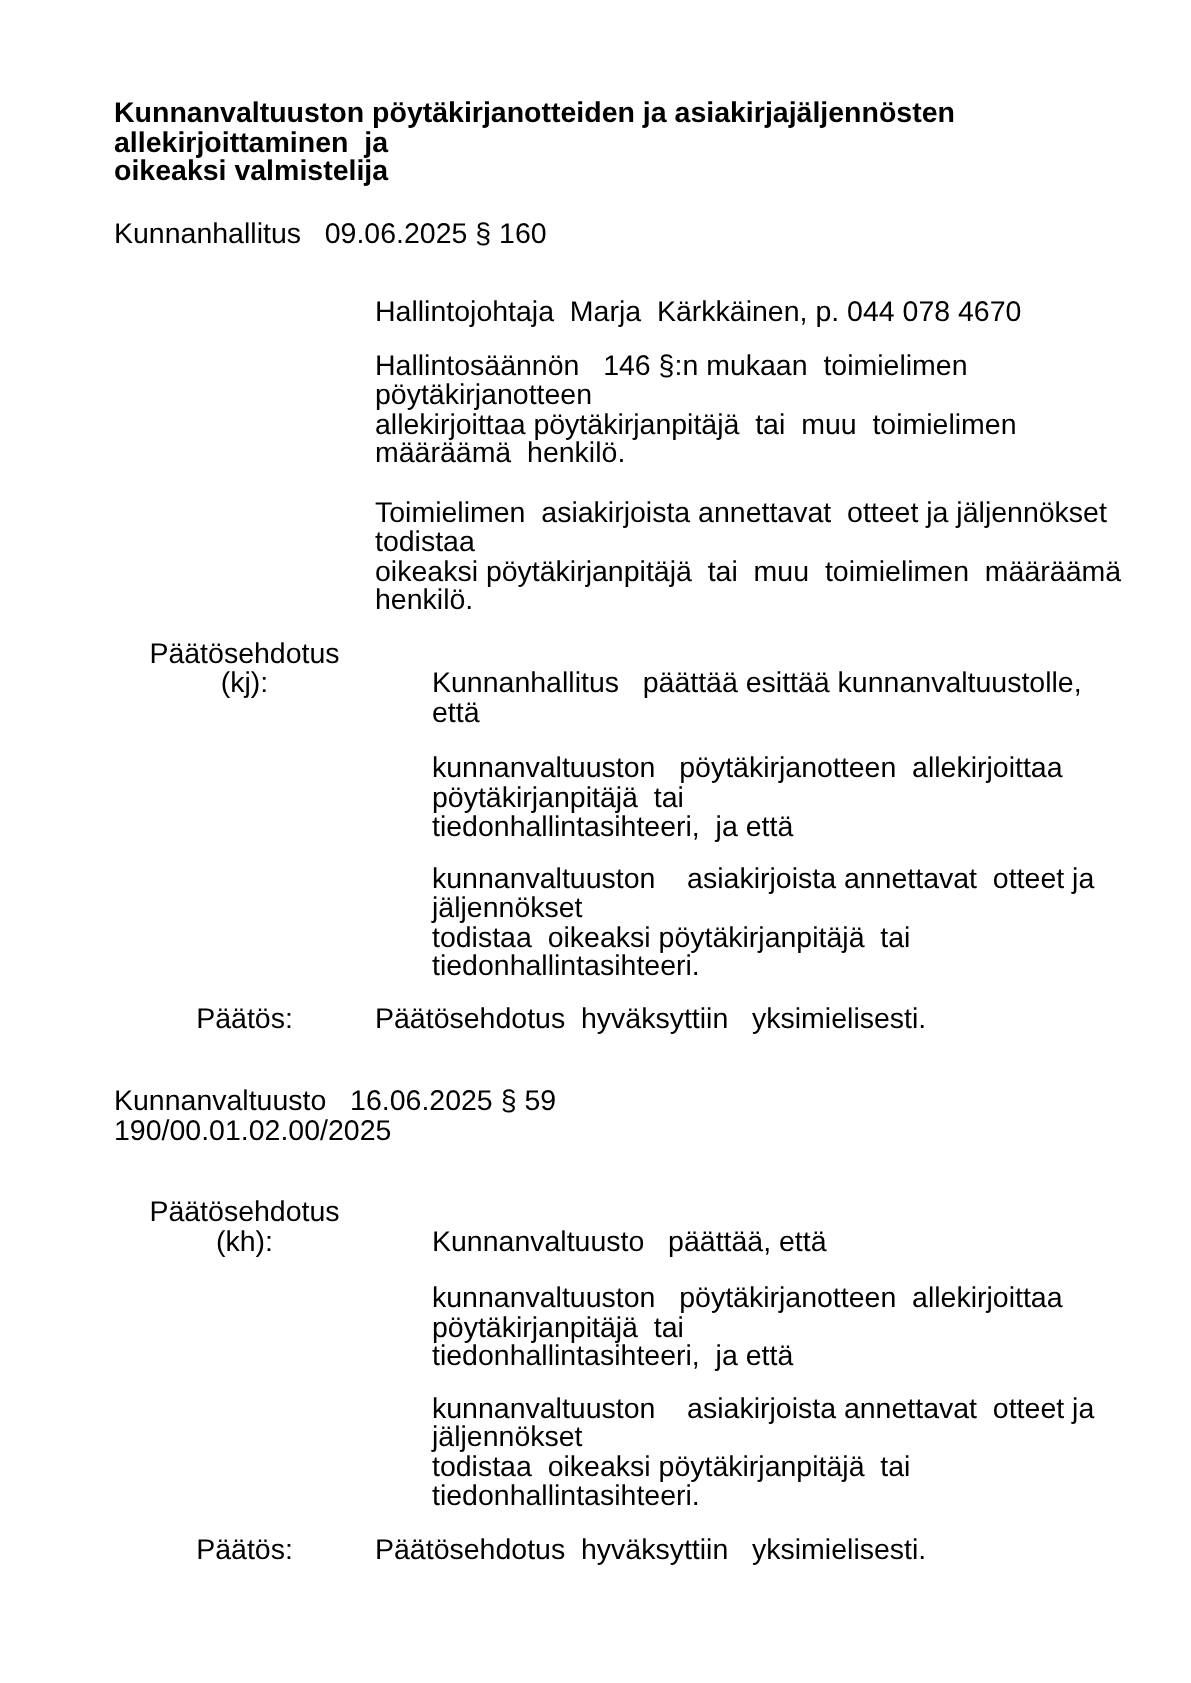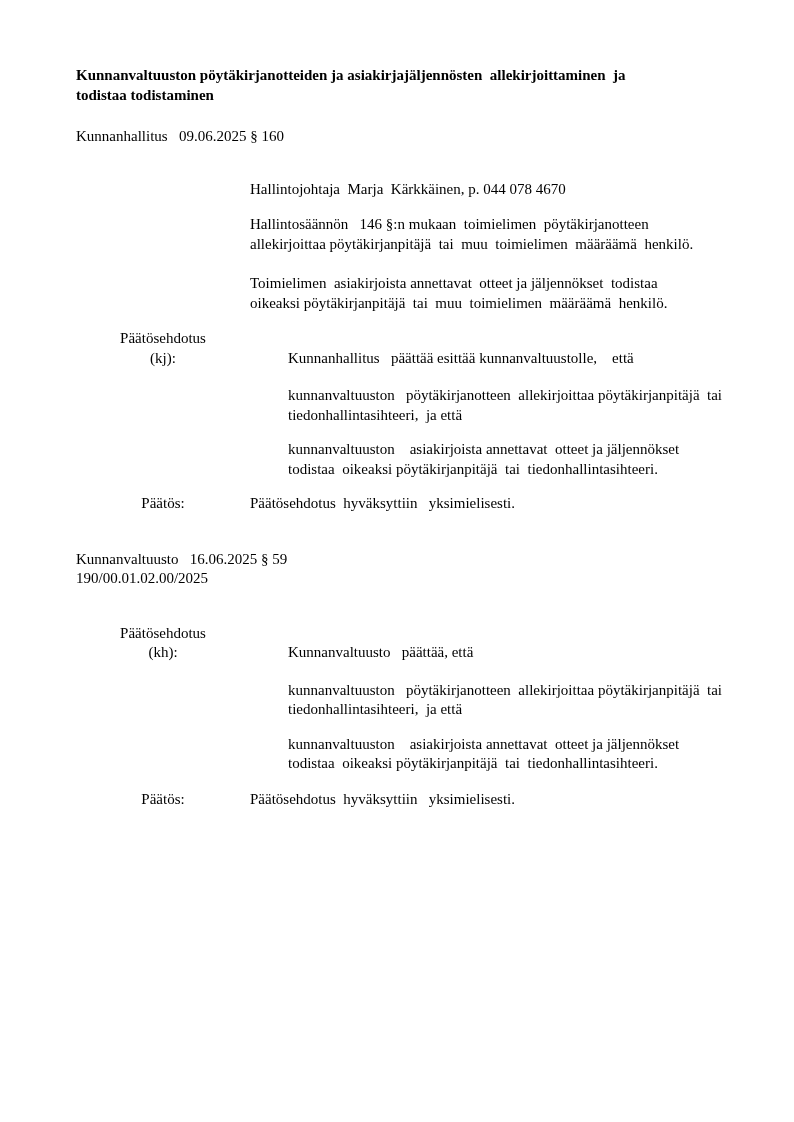--- a/index.html
+++ b/index.html
@@ -6,22 +6,22 @@
     margin: 0;
     padding: 0;
     background: #ffffff;
   }
   .page {
     position: relative;
     width: 794px;
     height: 1122px;
     background: #ffffff;
     color: #000000;
-    font-family: Liberation Serif, serif;
-    font-size: 15px;
+    font-family: Liberation Sans, sans-serif;
+    font-size: 19px;
     line-height: 19.5px;
     box-sizing: border-box;
     padding: 66px 36px 12px 76px;
     overflow: hidden;
   }
   .line {
     white-space: pre-wrap;
   }
   .doc-title {
     font-weight: bold;
@@ -56,21 +56,21 @@
   .para + .para { margin-top: 18px; }
   .para-gap2 { margin-top: 15px !important; }
 </style>
 </head>
 <body>
 
 <div class="page">
 
   <div class="doc-title">
       <div class="line">Kunnanvaltuuston pöytäkirjanotteiden ja asiakirjajäljennösten  allekirjoittaminen  ja</div>
-      <div class="line">todistaa todistaminen</div>
+      <div class="line">oikeaksi valmistelija</div>
     </div>
 
   <div class="heading-board line">Kunnanhallitus   09.06.2025 § 160</div>
 
   <div class="preparer indent">
       <div class="line">Hallintojohtaja  Marja  Kärkkäinen, p. 044 078 4670</div>
     </div>
 
   <div class="intro-p1 indent">
       <div class="line">Hallintosäännön   146 §:n mukaan  toimielimen  pöytäkirjanotteen</div>

